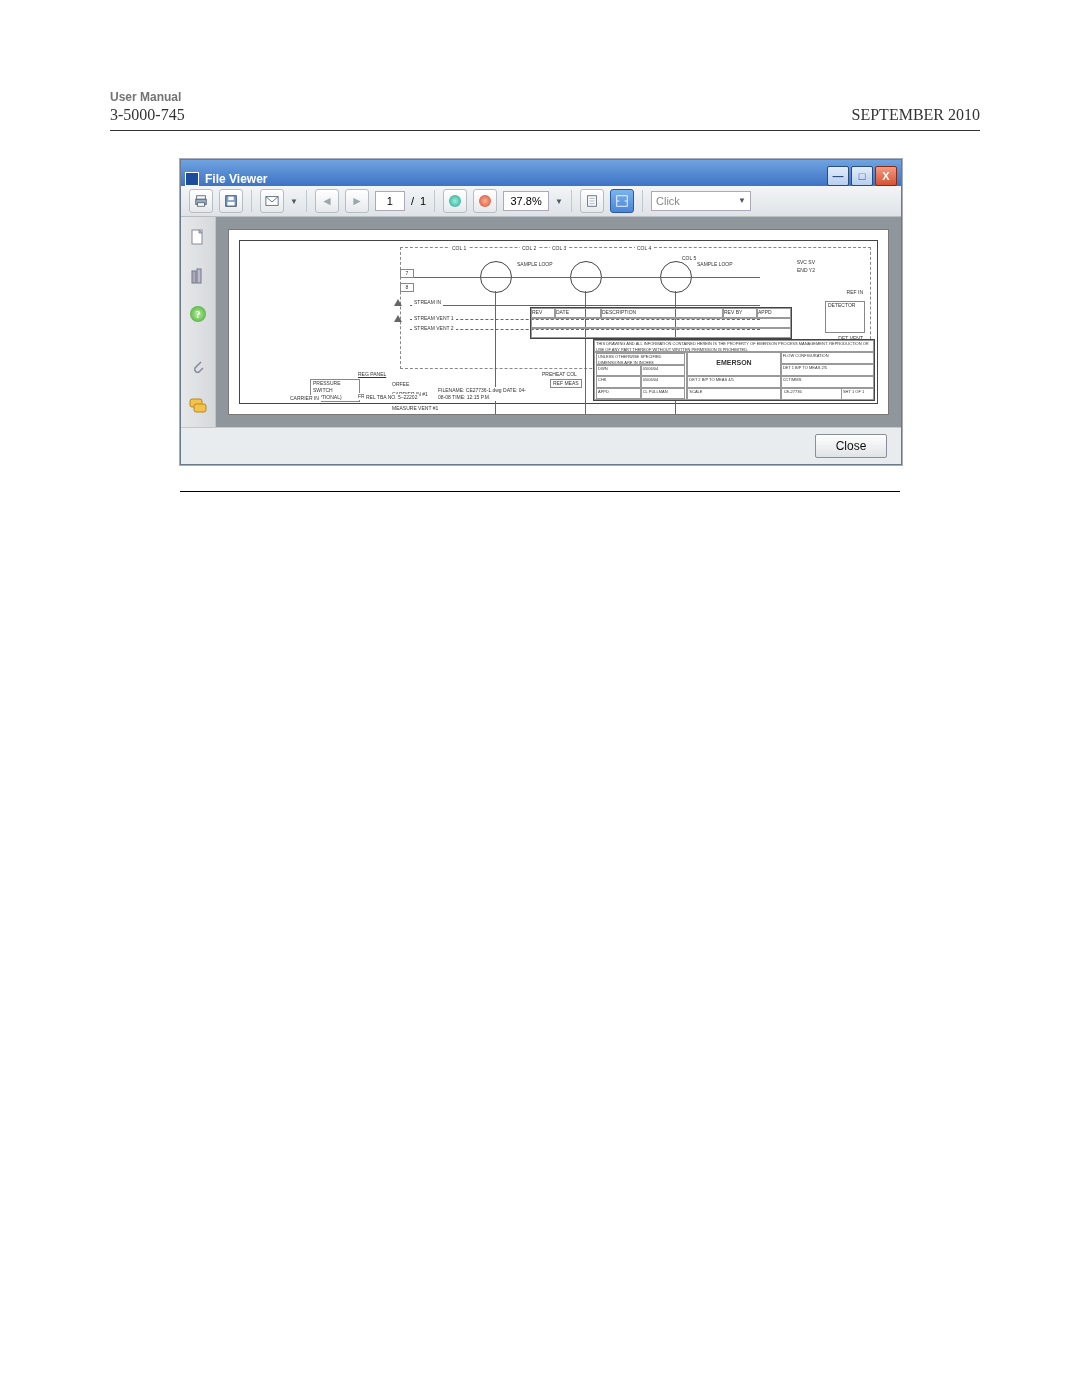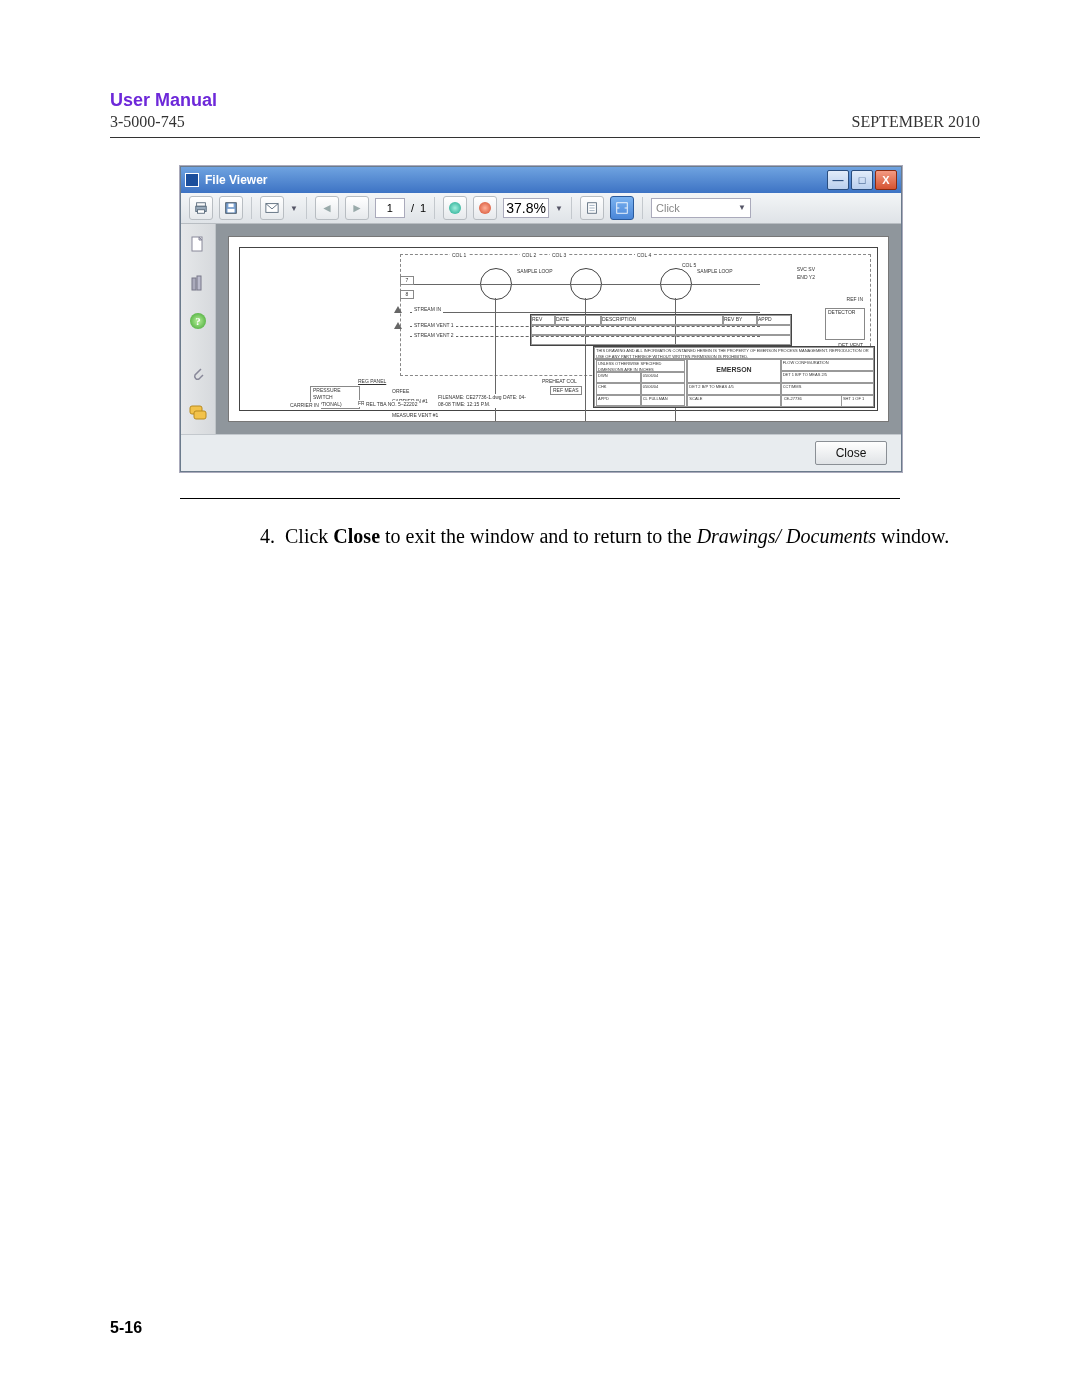--- a/index.html
+++ b/index.html
@@ -25,24 +25,24 @@
     white-space: nowrap;
   }
   .hdr-row2 {
     display: flex;
     justify-content: space-between;
     font-size: 16px;
     color: #333;
     margin-top: 2px;
   }
   .hdr-title {
-    color: #6d28d9;
+    color: #737373;
     font-family: Arial, Helvetica, sans-serif;
     font-weight: bold;
-    font-size: 18px;
+    font-size: 12px;
   }
   .hdr-right {
     color: #003a8c;
     font-family: Arial, Helvetica, sans-serif;
     font-weight: bold;
     font-size: 18px;
   }
   .rule {
     border: 0;
     border-top: 1px solid #333;
@@ -63,21 +63,21 @@
     margin-left: 70px;
     width: 720px;
     border: 1px solid #6b7b8c;
     background: #e8ecef;
     box-shadow: 0 0 0 1px #aab;
   }
   .titlebar {
     height: 26px;
     background: linear-gradient(#6fa3e0,#3d73c4);
     display: flex;
-    align-items: center;
+    align-items: flex-end;
     justify-content: space-between;
     padding: 0 4px;
     color: #fff;
     font-family: Tahoma, Arial, sans-serif;
     font-size: 12px;
     font-weight: bold;
   }
   .titlebar-left {
     display: flex;
     align-items: center;
@@ -120,21 +120,21 @@
     width:22px;height:22px;border:1px solid #b8bdc2;border-radius:3px;
     background:linear-gradient(#fff,#e6e9ec);
     display:flex;align-items:center;justify-content:center;
     font-size:12px;color:#345;
   }
   .tsep{width:1px;height:22px;background:#c3c8cd;margin:0 2px;}
   .pagefield{
     width:28px;height:18px;border:1px solid #aab;background:#fff;text-align:center;font-size:11px;line-height:18px;
   }
   .zoomfield{
-    width:44px;height:18px;border:1px solid #aab;background:#fff;text-align:center;font-size:14px;line-height:18px;
+    width:44px;height:18px;border:1px solid #aab;background:#fff;text-align:center;font-size:11px;line-height:18px;
   }
   .findbox{
     width:90px;height:18px;border:1px solid #aab;background:#fff;padding:0 4px;font-size:11px;line-height:18px;color:#888;
     display:flex;justify-content:space-between;align-items:center;
   }
   .circle{width:12px;height:12px;border-radius:50%;}
   .teal{background:radial-gradient(#a0eedd,#1aa78c);}
   .red{background:radial-gradient(#ffb199,#d24a2a);}
   .green{background:radial-gradient(#b7f09a,#3aa12c);}
 
@@ -424,19 +424,15 @@
       </div>
     </div>
 
     <div class="footer-bar">
       <div class="closebtn2">Close</div>
     </div>
   </div>
 
   <hr class="after-rule">
 
-  <p class="step">
-    <span>4.</span>&nbsp;&nbsp;<span>Click </span><span class="b">Close</span><span> to exit the window and to return to the </span><span class="i">Drawings/ Documents</span><span> window.</span>
-  </p>
 
   <hr class="bottom-rule">
-  <div class="pagenum">5-16</div>
 </div>
 
 </body></html>

